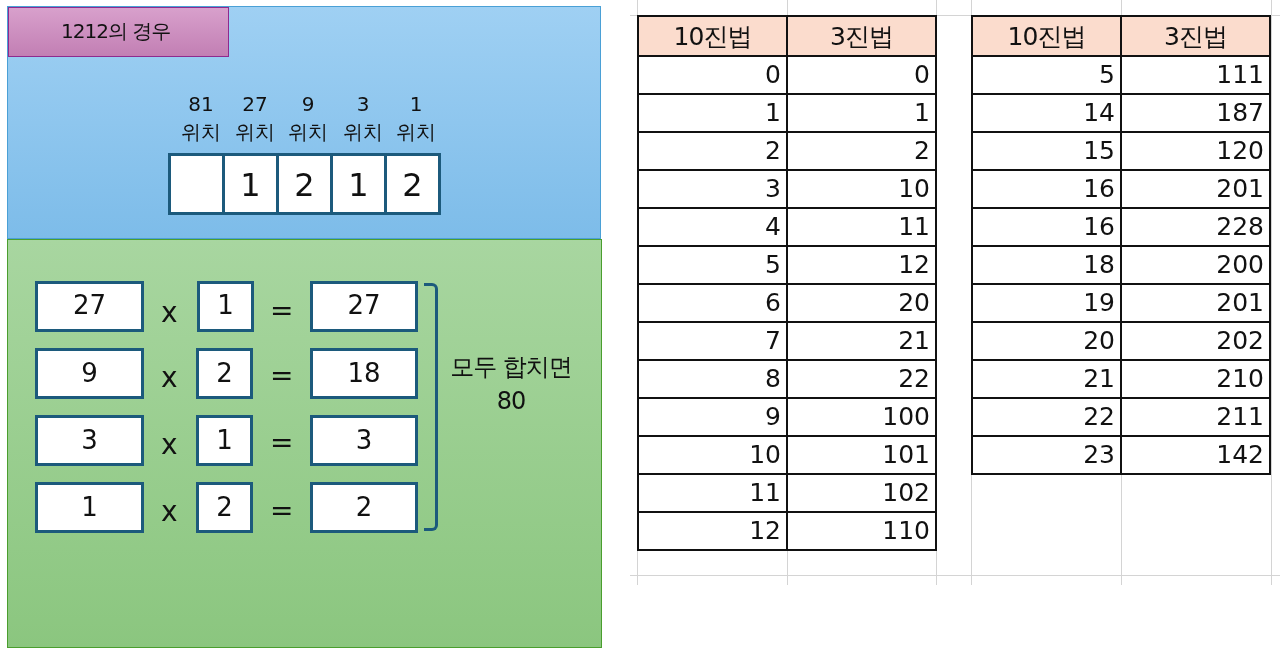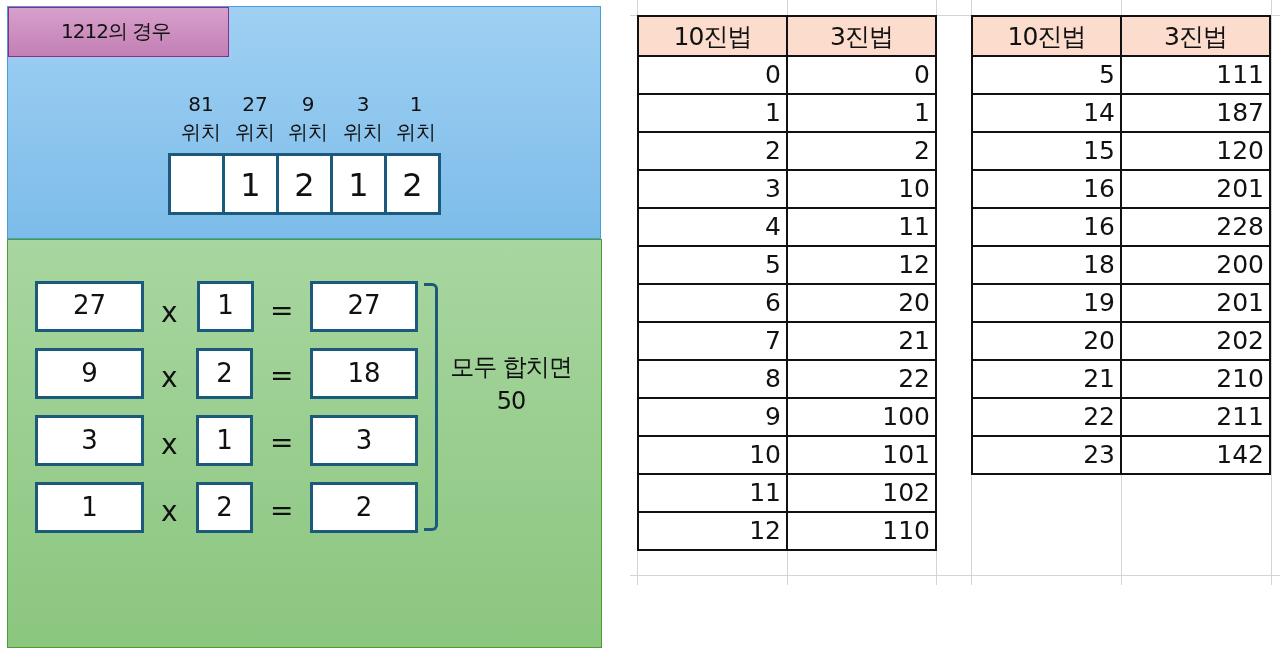--- a/index.html
+++ b/index.html
@@ -101,21 +101,21 @@
   <div class="box" style="left:35px;top:482px;width:109px;height:51px;line-height:44px">1</div>
   <div class="op" style="left:161px;top:495px">x</div>
   <div class="box" style="left:196px;top:482px;width:57px;height:51px;line-height:44px">2</div>
   <div class="op" style="left:270px;top:494px">=</div>
   <div class="box" style="left:310px;top:482px;width:108px;height:51px;line-height:44px">2</div>
 </div>
 
 <div class="bracket"></div>
 <div class="sum-text">
   <div>모두 합치면</div>
-  <div>50</div>
+  <div>80</div>
 </div>
 
 <div class="sheet-grid">
   <div class="gl-h" style="left:0;top:15px;width:650px"></div>
   <div class="gl-h" style="left:0;top:575px;width:650px"></div>
   <div class="gl-v" style="left:7px;top:0;height:585px"></div>
   <div class="gl-v" style="left:157px;top:0;height:585px"></div>
   <div class="gl-v" style="left:306px;top:0;height:585px"></div>
   <div class="gl-v" style="left:341px;top:0;height:585px"></div>
   <div class="gl-v" style="left:491px;top:0;height:585px"></div>

